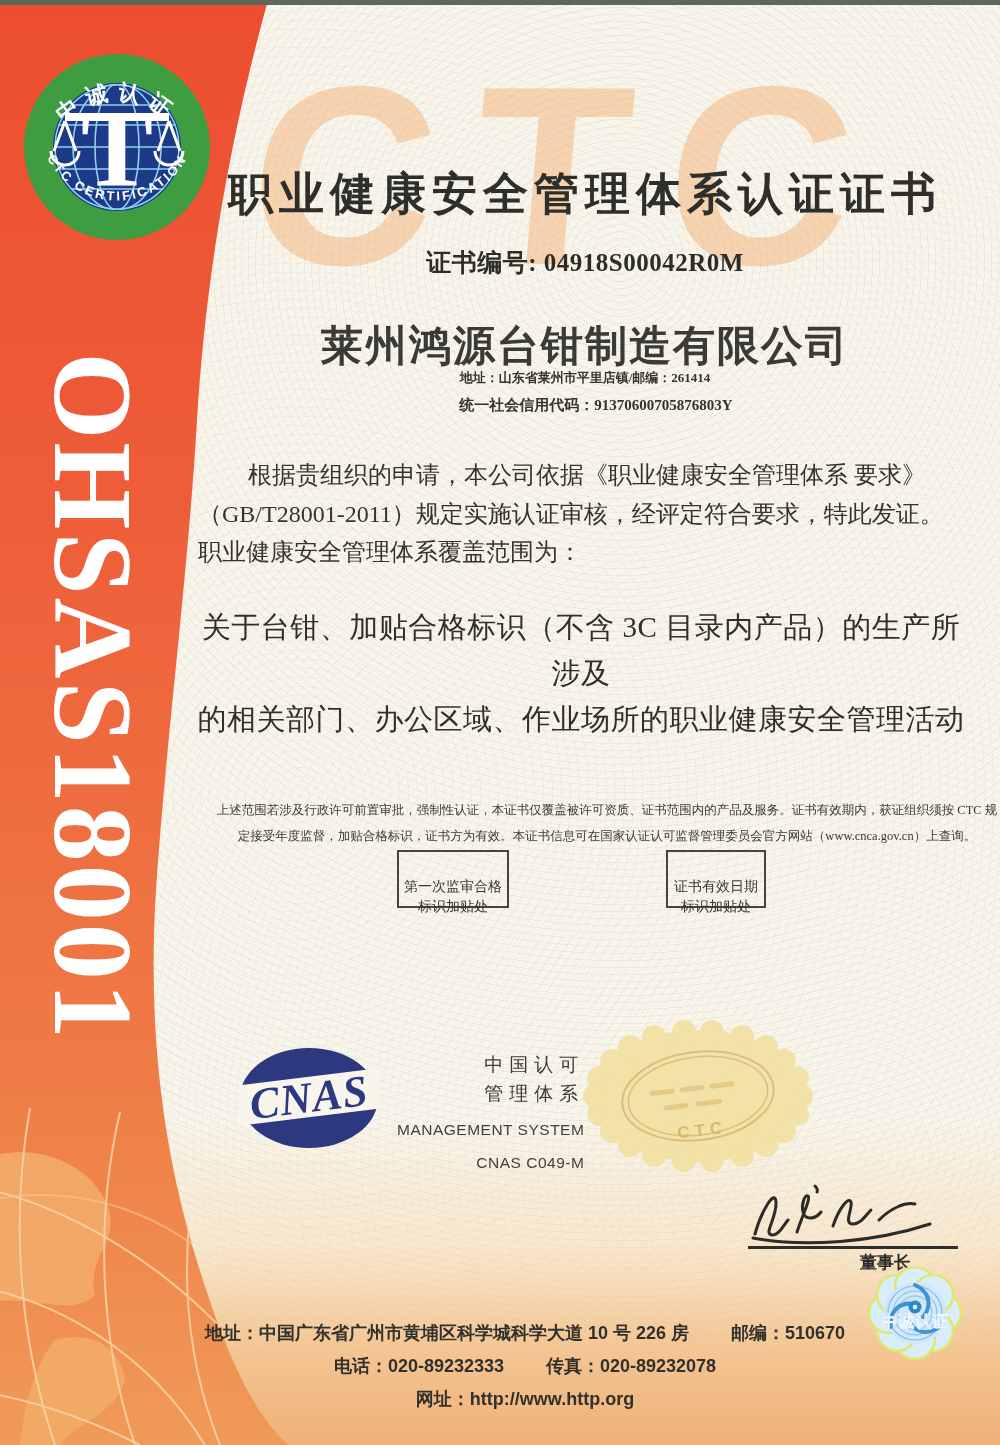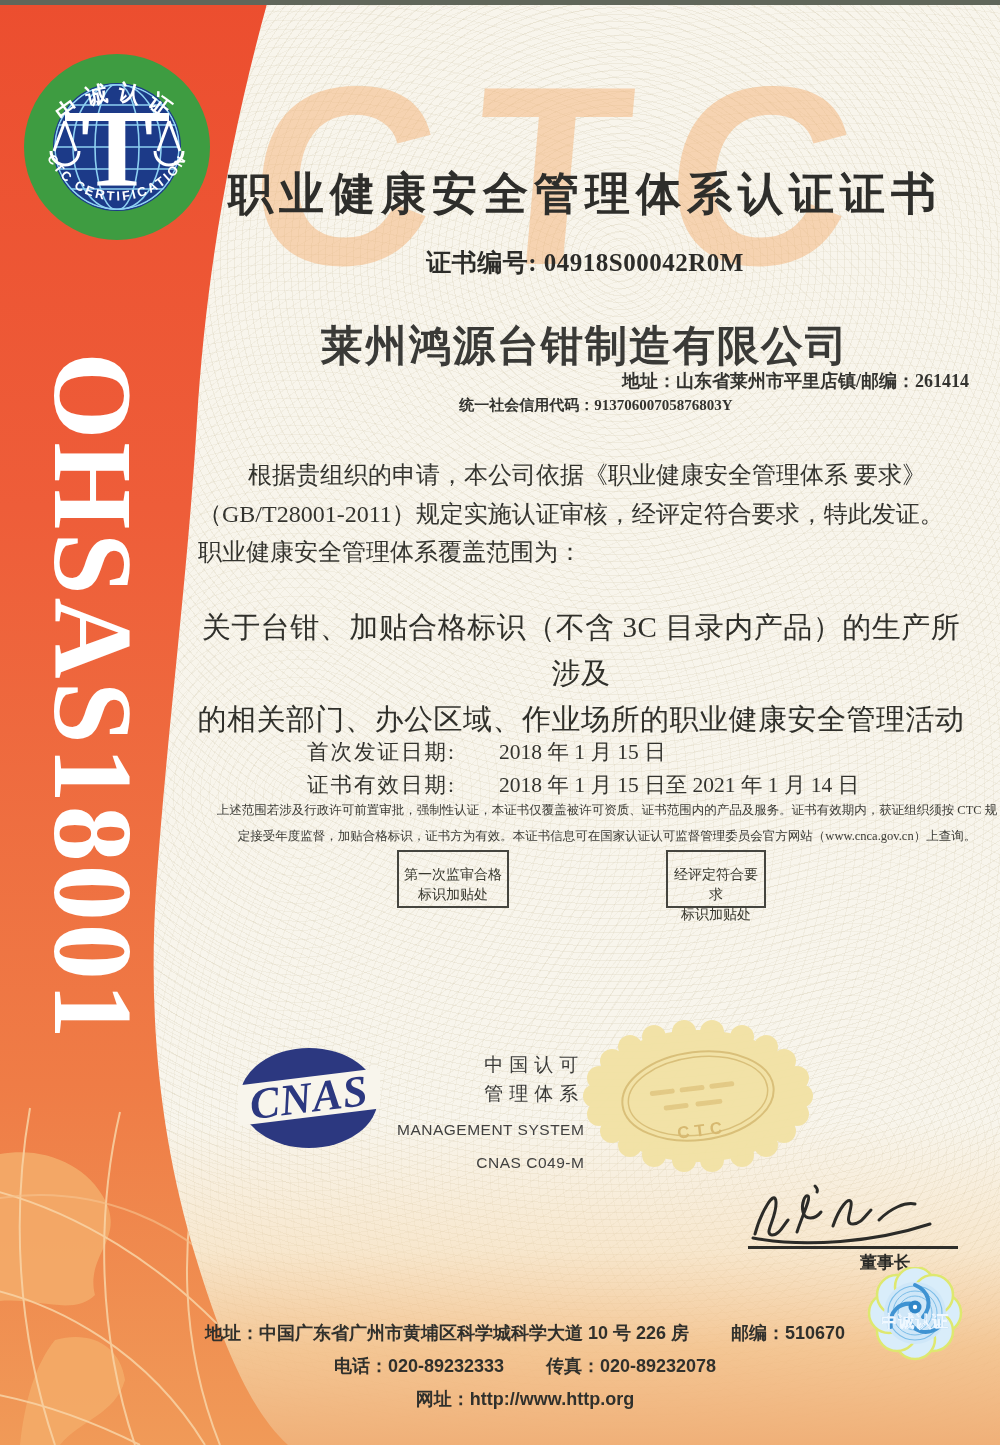--- a/index.html
+++ b/index.html
@@ -39,22 +39,22 @@
 
   
   #title{left:185px;top:164px;width:800px;text-align:center;z-index:3;
     font-size:45px;font-weight:900;letter-spacing:6px;color:#2e2e2b;}
   #cert-no{left:185px;top:246px;width:800px;text-align:center;z-index:3;
     font-size:25px;font-weight:bold;color:#2c2c29;letter-spacing:.5px;}
 
   
   #company-name{left:185px;top:297px;width:800px;text-align:center;z-index:3;
     font-size:42px;font-weight:600;letter-spacing:2px;color:#3a3a37;margin-top:21px;}
-  #company-address{left:169px;top:369px;width:800px;text-align:right;z-index:3;
-    font-size:18px;font-weight:bold;color:#33332f;}
+  #company-address{left:185px;top:369px;width:800px;text-align:center;z-index:3;
+    font-size:13px;font-weight:bold;color:#33332f;}
   #company-code{left:196px;top:396px;width:800px;text-align:center;z-index:3;
     font-size:15px;font-weight:bold;color:#33332f;}
 
   
   #declaration{left:198px;top:456px;width:772px;z-index:3;font-size:24px;
     line-height:38.5px;color:#34342f;}
   #declaration .l1{padding-left:50px;}
 
   
   #scope{left:188px;top:604px;width:786px;z-index:3;text-align:center;
@@ -65,21 +65,21 @@
   .date-row{display:flex;}
   .date-label{width:152px;letter-spacing:2px;}
   .date-value{margin-left:40px;white-space:nowrap;}
 
   
   #fine-print{left:183px;top:797px;width:792px;z-index:3;text-align:center;
     font-size:12.5px;line-height:26px;color:#3a3a35;margin-left:28px;}
 
   
   .audit-box{z-index:3;border:2px solid #45453f;text-align:center;
-    font-size:14px;line-height:20px;padding-top:12px;color:#38382f;box-sizing:border-box;}
+    font-size:14px;line-height:20px;padding-top:24px;color:#38382f;box-sizing:border-box;}
   #audit-box-1{left:397px;top:850px;width:112px;height:58px;}
   #audit-box-2{left:666px;top:850px;width:100px;height:58px;}
 
   
   #cnas-logo{left:238px;top:1046px;z-index:3;}
   #cnas-text{left:397px;top:1050px;z-index:3;color:#3a3a38;text-align:right;}
   #cnas-text .cn{font-size:19px;letter-spacing:6px;line-height:29px;
     font-family:"Liberation Serif","DejaVu Serif",serif;}
   #cnas-text .en{font-size:15.5px;line-height:22px;color:#414140;letter-spacing:.5px;margin-top:11px;}
 
@@ -187,39 +187,29 @@
     <div class="l1">根据贵组织的申请，本公司依据《职业健康安全管理体系 要求》</div>
     <div>（GB/T28001-2011）规定实施认证审核，经评定符合要求，特此发证。</div>
     <div>职业健康安全管理体系覆盖范围为：</div>
   </div>
 
   <div id="scope" class="abs serif">
     <div>关于台钳、加贴合格标识（不含 3C 目录内产品）的生产所涉及</div>
     <div>的相关部门、办公区域、作业场所的职业健康安全管理活动</div>
   </div>
 
-  <div id="dates" class="abs serif">
-    <div class="date-row">
-      <span class="date-label">首次发证日期:</span>
-      <span class="date-value">2018 年 1 月 15 日</span>
-    </div>
-    <div class="date-row">
-      <span class="date-label">证书有效日期:</span>
-      <span class="date-value">2018 年 1 月 15 日至 2021 年 1 月 14 日</span>
-    </div>
-  </div>
 
   <div id="fine-print" class="abs serif">上述范围若涉及行政许可前置审批，强制性认证，本证书仅覆盖被许可资质、证书范围内的产品及服务。证书有效期内，获证组织须按 CTC 规定接受年度监督，加贴合格标识，证书方为有效。本证书信息可在国家认证认可监督管理委员会官方网站（www.cnca.gov.cn）上查询。</div>
 
   <div id="audit-box-1" class="abs audit-box sans">
     <div>第一次监审合格</div>
     <div>标识加贴处</div>
   </div>
   <div id="audit-box-2" class="abs audit-box sans">
-    <div>经评定符合要求</div>
+    <div>证书有效日期</div>
     <div>标识加贴处</div>
   </div>
 
   <svg id="gold-seal" class="abs" width="230" height="156" viewBox="0 0 230 156" opacity=".95">
     <g fill="#f2e2a4">
       <ellipse cx="115" cy="78" rx="104" ry="66"></ellipse>
       <circle cx="218" cy="78" r="12"></circle>
         <circle cx="214" cy="96" r="12"></circle>
         <circle cx="201" cy="113" r="12"></circle>
       <circle cx="183" cy="127" r="12"></circle>

